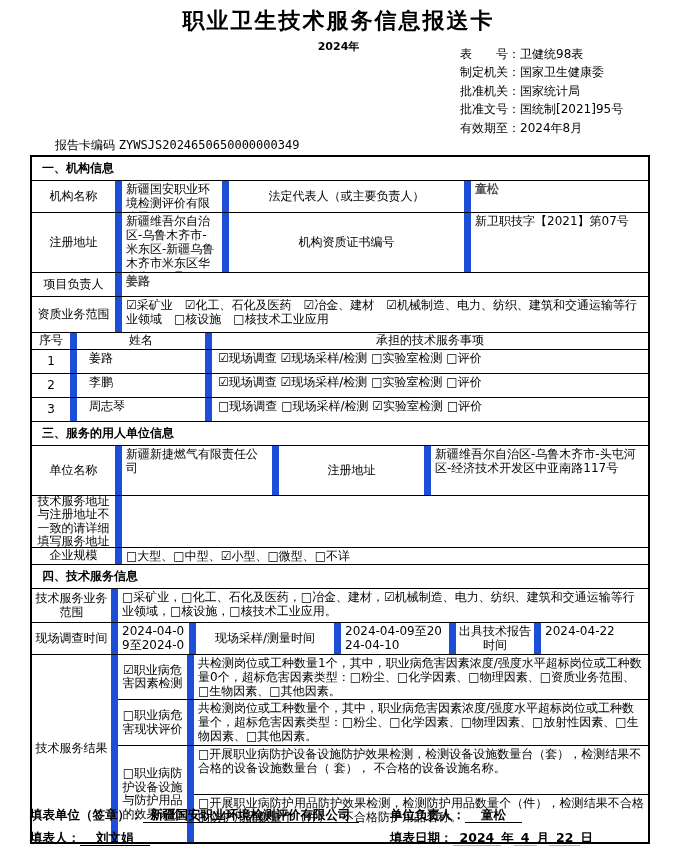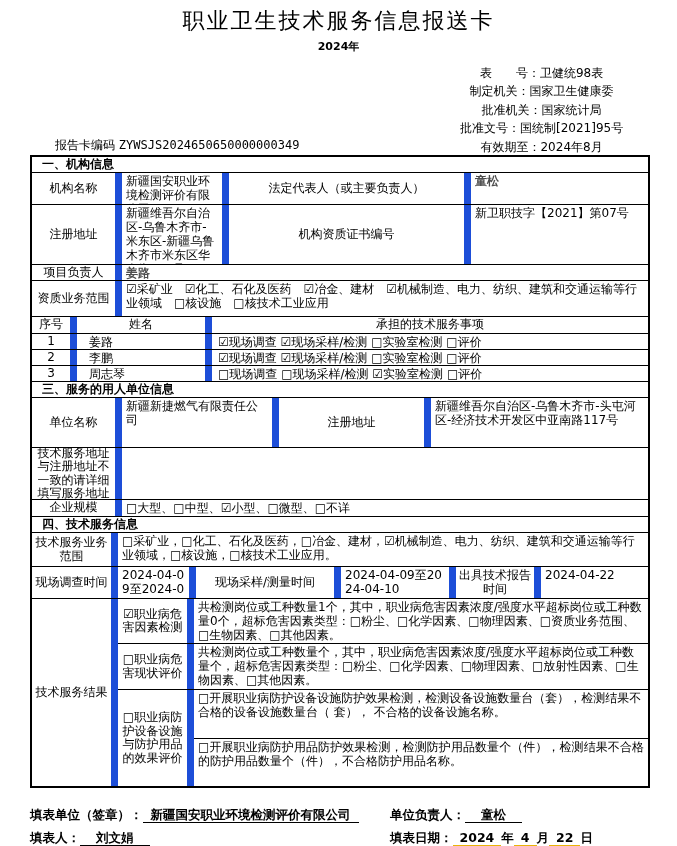--- a/index.html
+++ b/index.html
@@ -1,41 +1,41 @@
 <!DOCTYPE html>
 <html><head>
 <meta charset="utf-8">
 <style>
   html,body{margin:0;padding:0;background:#fff;}
   .page{position:relative;width:677px;height:846px;background:#fff;color:#000;
         font-family:"DejaVu Sans",sans-serif;font-size:12px;overflow:hidden;}
   .title{position:absolute;top:6px;left:0;width:677px;text-align:center;
-         font-size:22px;font-weight:normal;letter-spacing:2px;}
+         font-size:22px;font-weight:bold;letter-spacing:2px;}
   .year{position:absolute;top:39px;left:0;width:677px;text-align:center;font-size:11px;font-weight:bold;}
-  .meta{position:absolute;top:64px;left:460px;line-height:18.4px;text-align:center;}
+  .meta{position:absolute;top:45px;left:460px;line-height:18.4px;}
   .meta-label{display:inline-block;}
   .code-line{position:absolute;top:137px;left:55px;}
   .code{font-family:"DejaVu Sans Mono",monospace;letter-spacing:0;}
   .tbl{position:absolute;top:155px;left:30px;width:620px;border:2px solid #000;box-sizing:border-box;}
   .row{display:flex;border-bottom:1px solid #000;box-sizing:border-box;align-items:stretch;}
   .row.nb{border-bottom:none;}
   .cell{border-right:7px solid #1d4ed8;box-sizing:border-box;padding:1px 3px;line-height:14px;overflow:hidden;}
   .cell.nr{border-right:none;}
   .lab{display:flex;align-items:center;justify-content:center;text-align:center;line-height:13.5px;padding:1px 2px;}
   .val{padding:1px 4px;}
   .sechdr{font-weight:bold;padding:1px 0 1px 10px;line-height:13px;display:flex;align-items:center;}
   .w45{width:45px;flex:none;}  .w76{width:76px;flex:none;}
   .w78{width:78px;flex:none;}  .w85{width:85px;flex:none;}
   .w86{width:86px;flex:none;}  .w90{width:90px;flex:none;}
   .w107{width:107px;flex:none;}.w115{width:115px;flex:none;}
   .w135{width:135px;flex:none;}.w145{width:145px;flex:none;}
   .w152{width:152px;flex:none;}.w157{width:157px;flex:none;}
   .w242{width:242px;flex:none;}
   .fx{flex:1;}
-  .h16{height:16px;} .h17{height:17px;} .h32{height:32px;} .h34{height:34px;}
+  .h16{height:24px;} .h17{height:17px;} .h32{height:32px;} .h34{height:34px;}
   .h36{height:36px;} .h50{height:50px;} .h52{height:52px;} .h60{height:60px;}
   .h187{height:187px;}
   .brk{word-break:break-all;}
   .filled{font-weight:bold;color:#4d4d4d;}
   .namepad{padding-left:12px;}
   .svcpad{padding-left:6px;}
   .rescol{flex:1;display:flex;flex-direction:column;}
   .subrow{display:flex;align-items:stretch;box-sizing:border-box;}
   .bt{border-top:1px solid #000;}
   .sh44{height:44px;} .sh46{height:46px;} .sh97{height:97px;} .sh50{height:50px;} .sh47{height:47px;}

